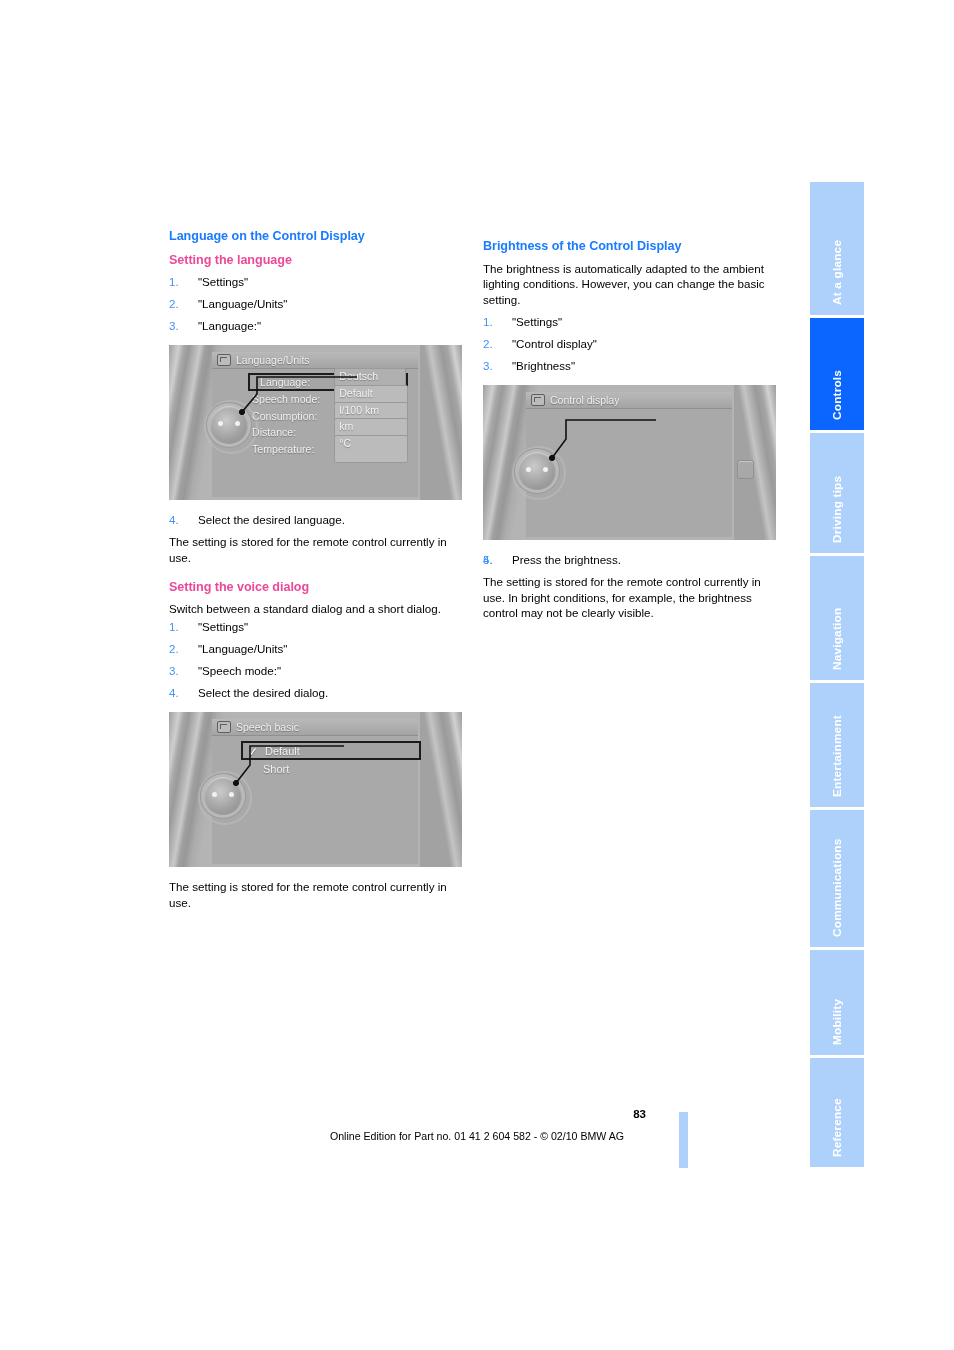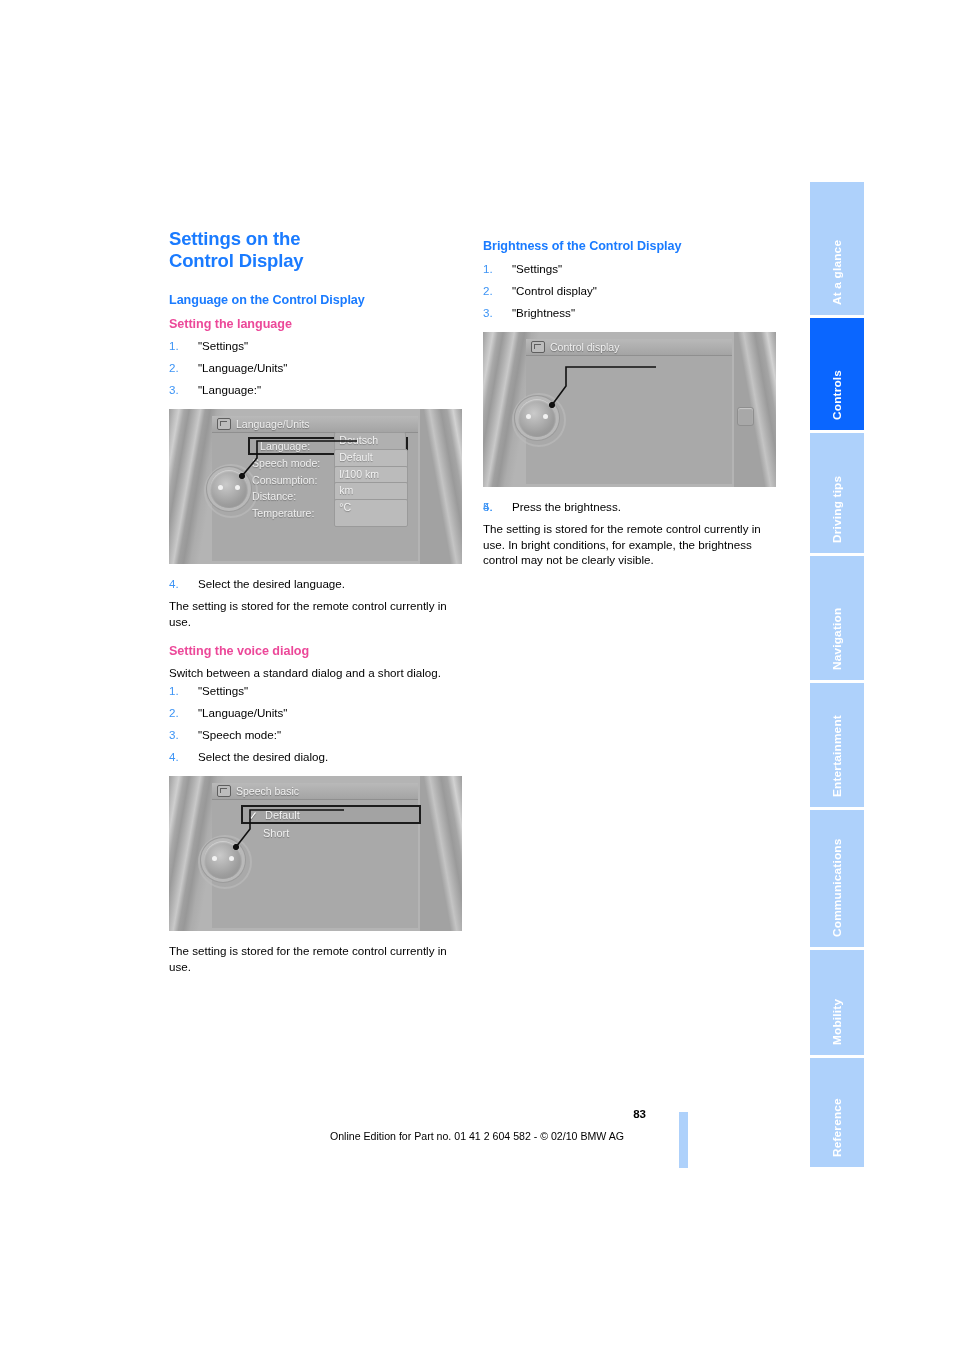--- a/index.html
+++ b/index.html
@@ -366,24 +366,20 @@
     background: #aed1fb;
   }
 </style>
 </head>
 <body>
 
 <div id="page">
 
   <div class="col" id="col-left">
 
-    <h1 class="chapter-title">
-      <span>Settings on the</span><br>
-      <span>Control Display</span>
-    </h1>
 
     <h2 class="section-title">Language on the Control Display</h2>
 
     <h3 class="sub-title first">Setting the language</h3>
 
     <ol class="steps">
       <li>
         <span class="num">1.</span>
         <span>"Settings"</span>
       </li>
@@ -492,20 +488,21 @@
       </div>
     </div>
 
     <p class="body-text">The setting is stored for the remote control currently in use.</p>
   </div>
 
   <div class="col" id="col-right">
 
     <h2 class="section-title" style="margin-top:10px;">Brightness of the Control Display</h2>
 
+    <p class="body-text">The brightness is automatically adapted to the ambient lighting conditions. However, you can change the basic setting.</p>
 
     <ol class="steps" style="margin-top:7px;">
       <li>
         <span class="num">1.</span>
         <span>"Settings"</span>
       </li>
       <li>
         <span class="num">2.</span>
         <span>"Control display"</span>
       </li>

